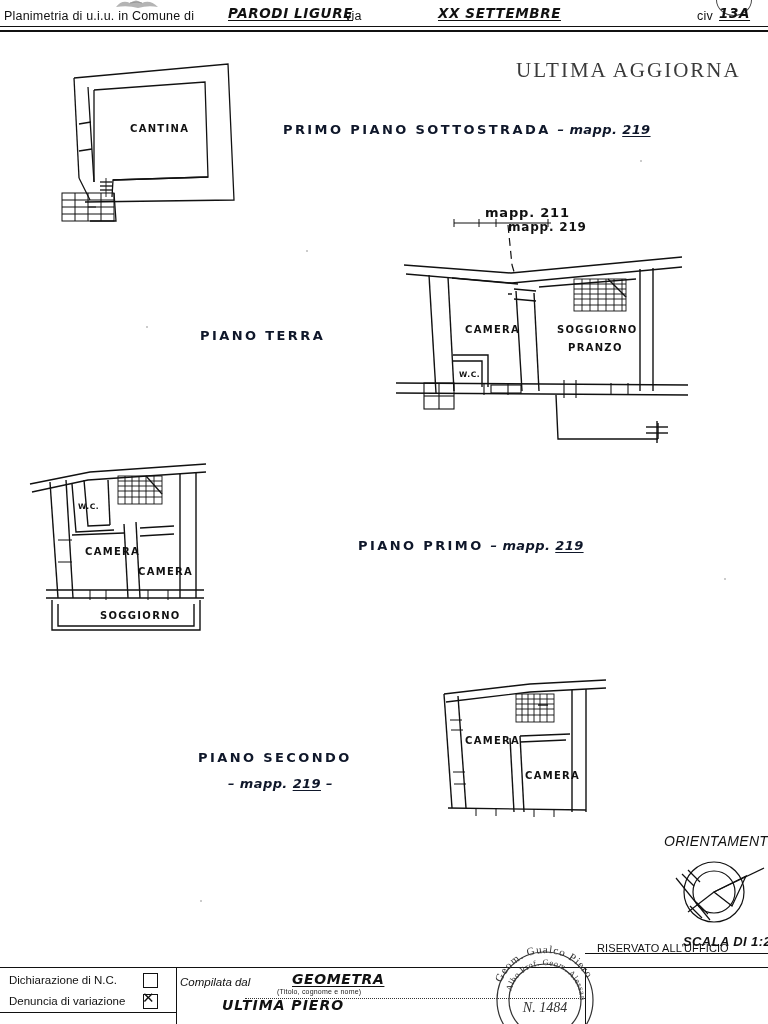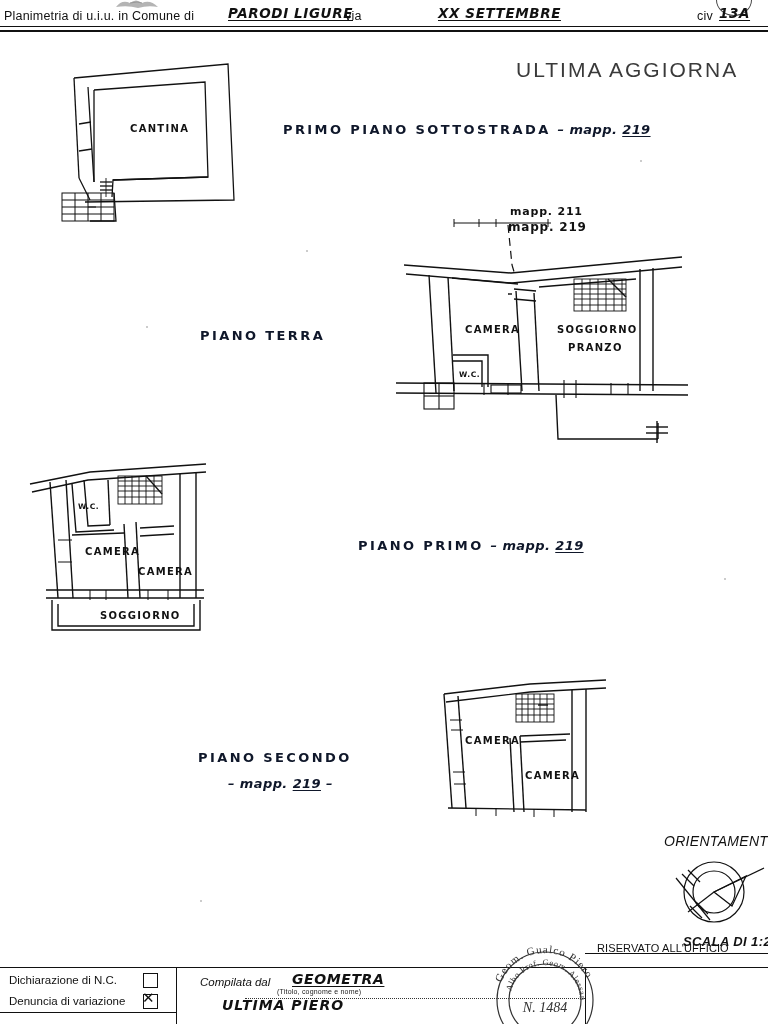--- a/index.html
+++ b/index.html
@@ -82,21 +82,21 @@
     font-size:10px;
     letter-spacing:1.3px;
     white-space:nowrap;
     color:#111;
   }
   .room-label.tiny{font-size:7.5px;letter-spacing:.6px;}
 
   
   .ultima{
     position:absolute;left:516px;top:58px;
-    font-family:Liberation Sans, sans-serif;
+    font-family:Liberation Serif, serif;
     font-size:21px;letter-spacing:2px;
     color:#3a3a3a;white-space:nowrap;
   }
 
   
   .form-top{
     position:absolute;left:0;top:967px;width:768px;height:0;
     border-top:1.6px solid #111;
   }
   .form-cell{
@@ -207,21 +207,21 @@
   <div class="plan-label" style="left:283px;top:122px;">
     <span>PRIMO  PIANO  SOTTOSTRADA</span>
     <span class="mapp">
       <span>– mapp.</span>
       <u>219</u>
     </span>
   </div>
 
   <div class="plan-label" style="left:200px;top:328px;">PIANO   TERRA</div>
 
-  <div class="note-hand" style="left:472px;top:205px;font-size:11px;padding-left:38px;">mapp. 211</div>
+  <div class="note-hand" style="left:447px;top:205px;font-size:13px;padding-left:38px;">mapp. 211</div>
   <div class="note-hand" style="left:508px;top:220px;font-size:12px;">mapp. 219</div>
 
   <div class="plan-svg" style="left:396px;top:195px;">
     <svg width="300" height="250" viewBox="0 0 300 250">
       <g stroke="#111" fill="none" stroke-width="1">
 
         <line x1="58" y1="28" x2="155" y2="28"></line>
         <line x1="58" y1="24" x2="58" y2="32"></line>
         <line x1="83" y1="24" x2="83" y2="32"></line>
         <line x1="100" y1="24" x2="100" y2="32"></line>
@@ -449,21 +449,21 @@
   <div class="vline" style="left:176px;top:967px;height:57px;"></div>
   <div class="vline" style="left:585px;top:967px;height:57px;"></div>
 
   <div class="form-cell" style="left:9px;top:974px;">Dichiarazione di N.C.</div>
   <div class="chkbox" style="left:143px;top:973px;"></div>
 
   <div class="form-cell" style="left:9px;top:995px;">Denuncia di  variazione</div>
   <div class="chkbox" style="left:143px;top:994px;"></div>
   <div class="chk-mark" style="left:142px;top:991px;">✕</div>
 
-  <div class="form-cell ital" style="left:200px;top:976px;text-align:center;">Compilata dal</div>
+  <div class="form-cell ital" style="left:180px;top:976px;text-align:center;">Compilata dal</div>
   <span class="dots" style="position:absolute;left:245px;top:986px;width:340px;"></span>
   <div class="hand hand-u" style="position:absolute;left:292px;top:971px;font-size:14px;">GEOMETRA</div>
   <div class="microcaption" style="left:277px;top:988px;">(Titolo, cognome e nome)</div>
   <div class="hand" style="position:absolute;left:222px;top:997px;font-size:14px;letter-spacing:1px;">ULTIMA      PIERO</div>
   <span class="dots" style="position:absolute;left:188px;top:1014px;width:397px;"></span>
 
   <div class="riserv">RISERVATO ALL'UFFICIO</div>
   <div class="hline" style="left:585px;top:953px;width:183px;"></div>
 
   <div class="stamp">

